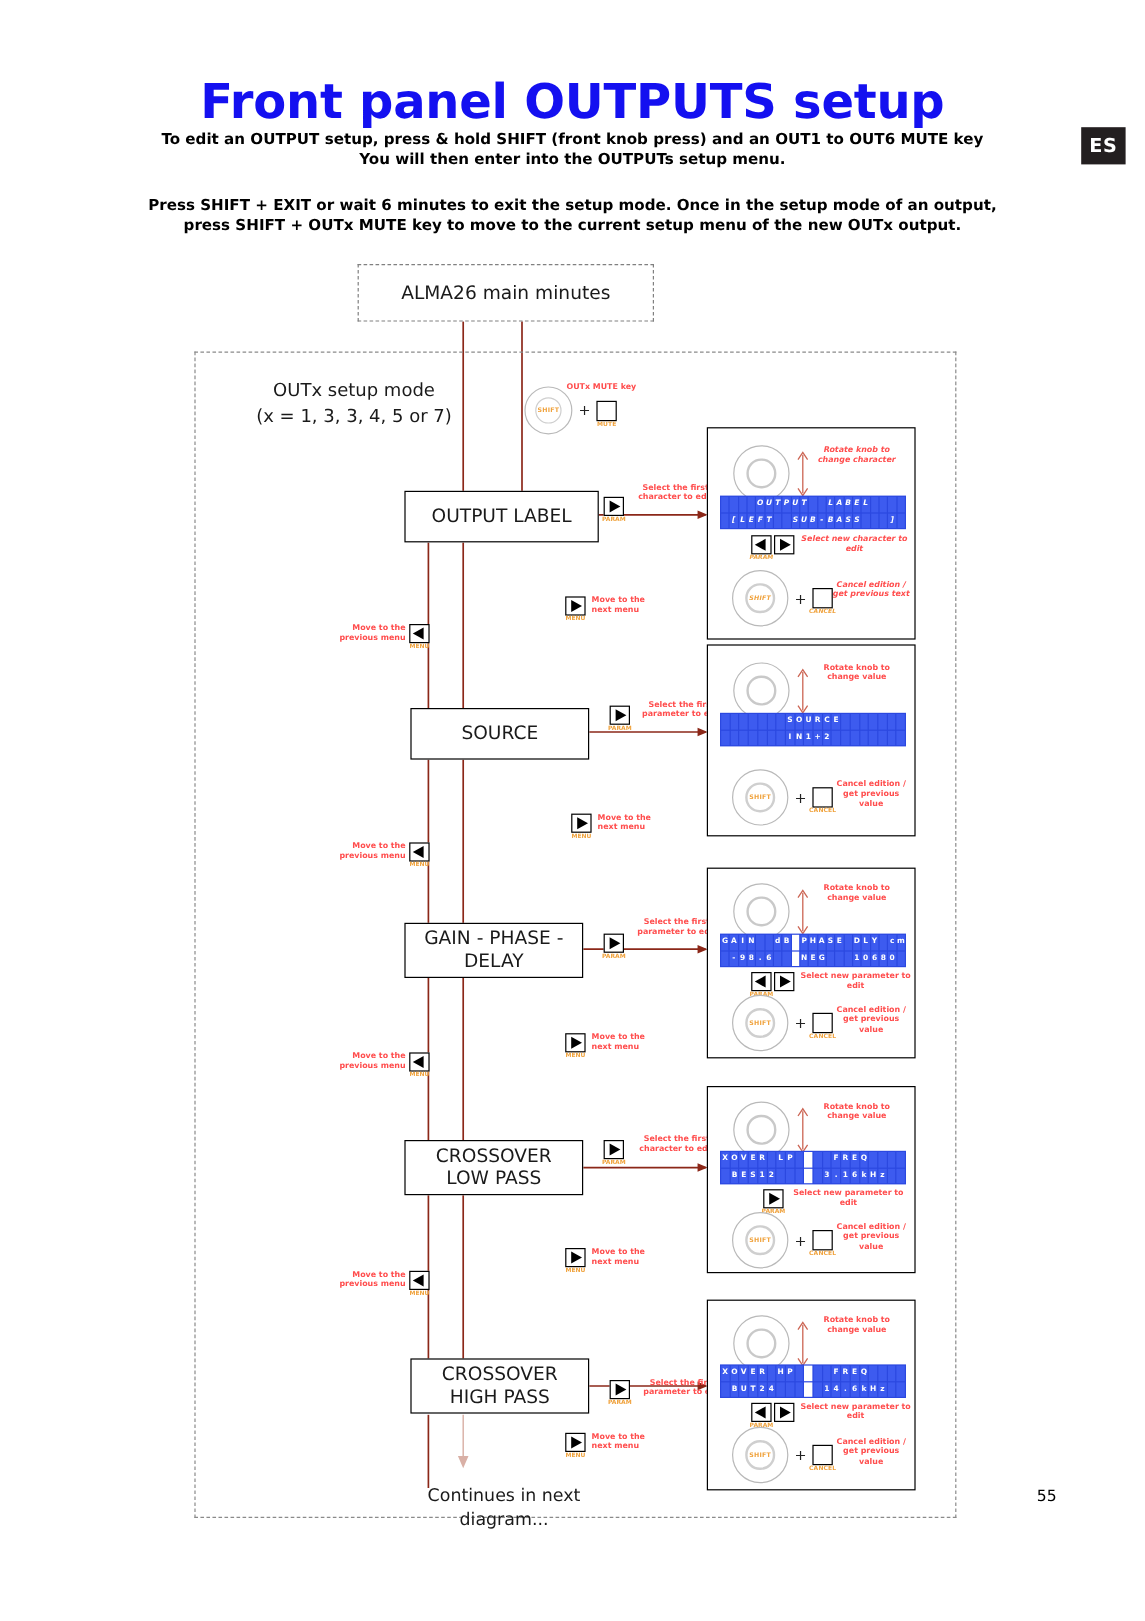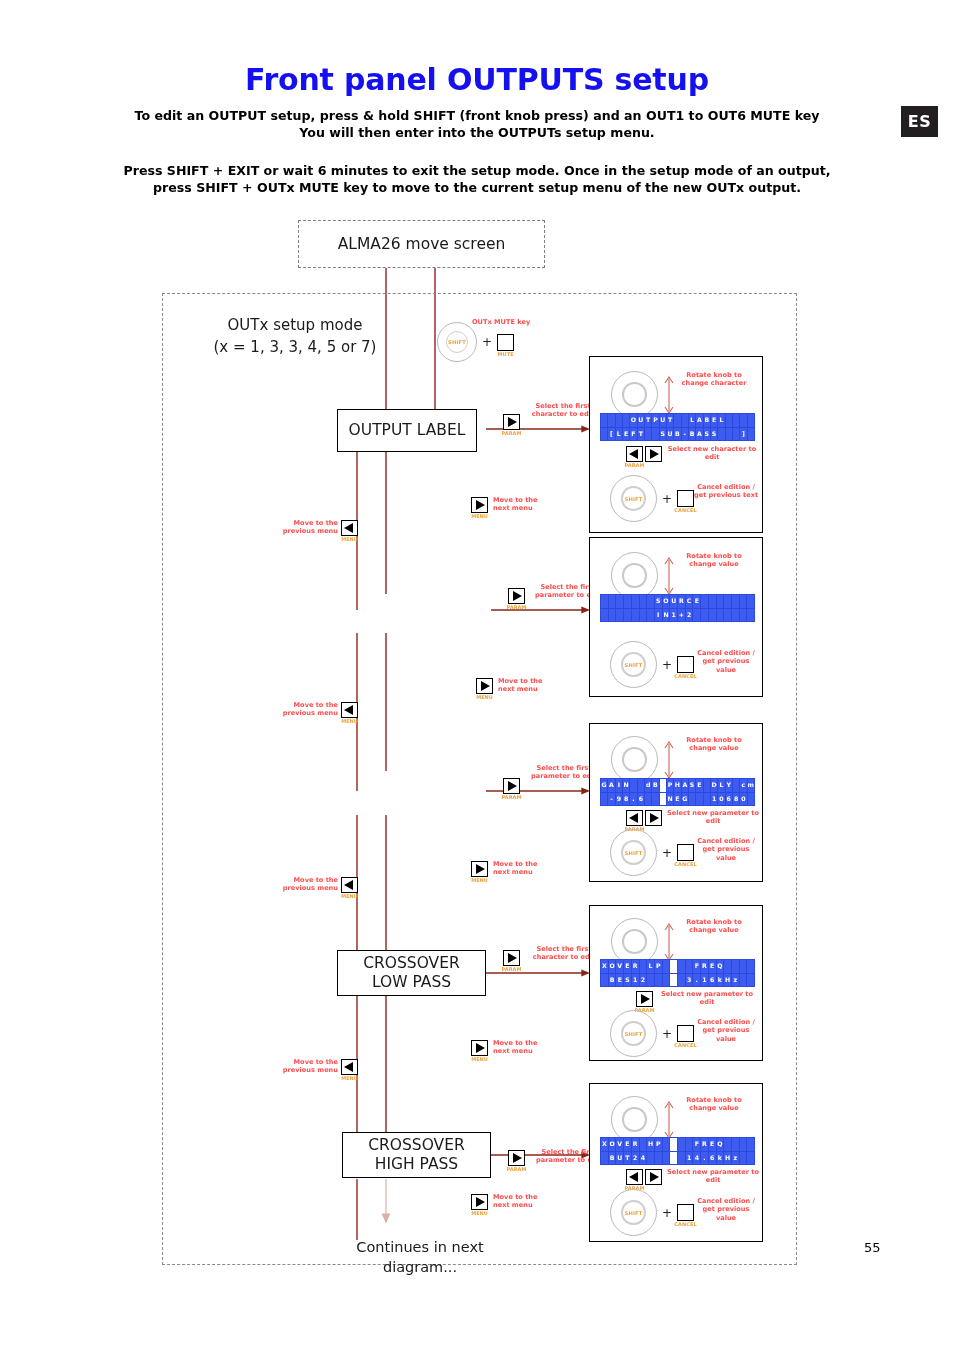--- a/index.html
+++ b/index.html
@@ -15,21 +15,21 @@
     overflow: hidden;
   }
 
   
   #page-title {
     position: absolute;
     left: 0; right: 0; top: 62px;
     text-align: center;
     font-family: "DejaVu Sans", sans-serif;
     font-weight: bold;
-    font-size: 30px;
+    font-size: 40px;
     color: #1410f0;
     letter-spacing: -0.2px;
   }
   .intro {
     position: absolute;
     left: 120px; width: 714px;
     text-align: center;
     font-weight: bold;
     font-size: 12.6px;
     line-height: 17px;
@@ -280,46 +280,53 @@
 
       <line x1="357" y1="1179" x2="357" y2="1240"></line>
     </g>
     <g stroke="#d9b0a6" stroke-width="1.2" fill="none">
       <line x1="386" y1="1179" x2="386" y2="1218"></line>
       <polygon points="386,1222 382.5,1214 389.5,1214" fill="#d9b0a6"></polygon>
     </g>
   </svg>
 
   <div id="main-screen-box">
-    <span>ALMA26 move screen</span>
+    <span>ALMA26 main minutes</span>
   </div>
 
   <div id="setup-frame"></div>
 
   <div id="setup-mode-label" style="white-space:pre-line;">OUTx setup mode
 (x = 1, 3, 3, 4, 5 or 7)</div>
 
   <div class="kc-row" style="left:437px; top:322px;">
     <div class="knob knob-plain">
       <div class="ring-outer"></div>
       <div class="ring-inner"></div>
       <div class="knob-label">SHIFT</div>
     </div>
     <span class="plus">+</span>
     <div class="key-square">
       <div class="key-cap">MUTE</div>
     </div>
   </div>
   <div class="ann ann-blk" style="left:472px; top:318px; width:86px; text-align:left;">OUTx MUTE key</div>
 
-  <div class="node" id="node-output-label" style="left:337px; top:409px; width:140px; height:43px;">
+  <div class="node" id="node-output-label" style="left:337px; top:409px; width:162px; height:43px;">
     <span style="white-space:pre-line;">OUTPUT LABEL</span>
   </div>
 
-
+  <div class="node" id="node-source" style="left:342px; top:590px; width:149px; height:43px;">
+    <span style="white-space:pre-line;">SOURCE</span>
+  </div>
+
+  <div class="node" id="node-gain" style="left:337px; top:769px; width:149px; height:46px;">
+    <span style="white-space:pre-line;">GAIN - PHASE -
+DELAY</span>
+  </div>
 
   <div class="node" id="node-xover-lp" style="left:337px; top:950px; width:149px; height:46px;">
     <span style="white-space:pre-line;">CROSSOVER
 LOW PASS</span>
   </div>
 
   <div class="node" id="node-xover-hp" style="left:342px; top:1132px; width:149px; height:46px;">
     <span style="white-space:pre-line;">CROSSOVER
 HIGH PASS</span>
   </div>
@@ -415,21 +422,21 @@
   <div class="ann ann-blk" style="left:272px; top:876px; width:66px; text-align:right;">Move to the
 previous menu</div>
 
   <div class="arrow-key left" style="position:absolute; left:341px; top:1059px;">
     <span class="tri"></span>
     <span class="key-cap">MENU</span>
   </div>
   <div class="ann ann-blk" style="left:272px; top:1058px; width:66px; text-align:right;">Move to the
 previous menu</div>
 
-  <div class="panel" id="panel-output-label" style="left:589px; top:356px; width:174px; height:177px;">
+  <div class="panel" id="panel-output-label" style="left:589px; top:356px; width:174px; height:177px;font-style:italic;">
     <div class="knob knob-big panel-knob" style="left:21px; top:14px;">
       <div class="ring-outer"></div>
       <div class="ring-inner"></div>
     </div>
     <svg class="arrow-updown" style="left:72px; top:16px;" width="14" height="44">
       <g stroke="#cc6655" stroke-width="1.1" fill="none">
         <line x1="7" y1="6" x2="7" y2="38"></line>
         <polyline points="3,10 7,4 11,10"></polyline>
         <polyline points="3,34 7,40 11,34"></polyline>
       </g>

